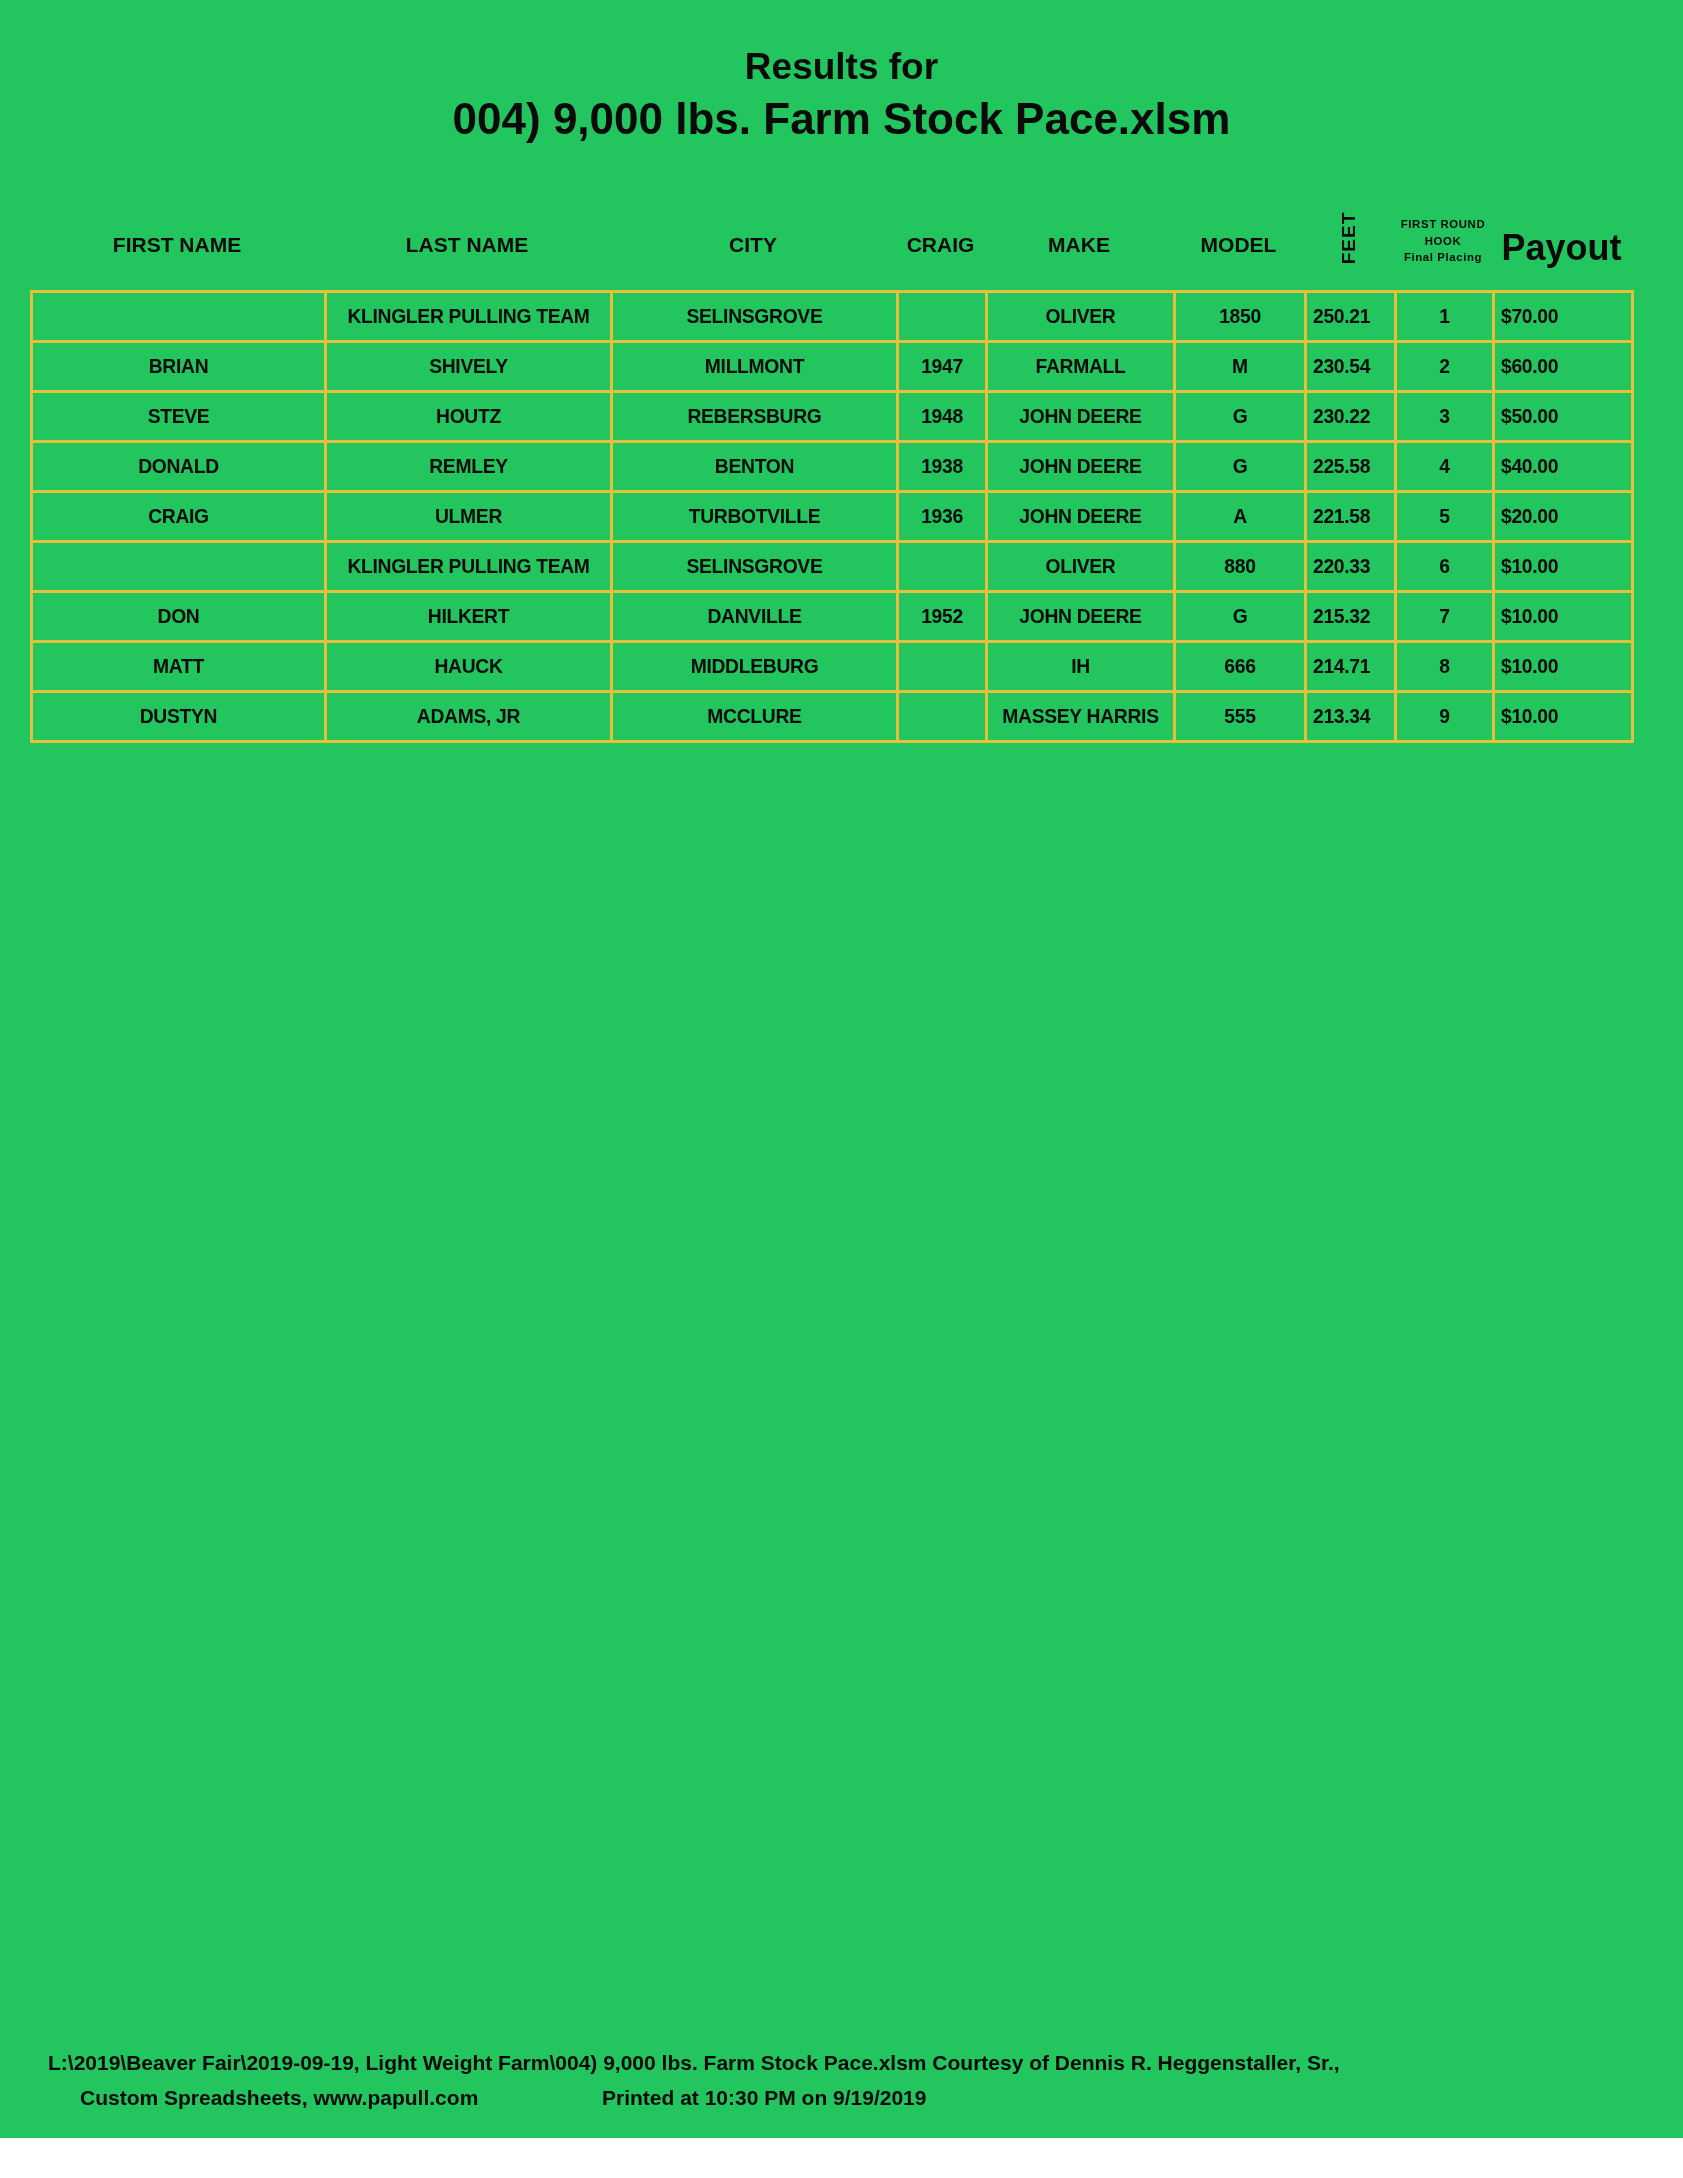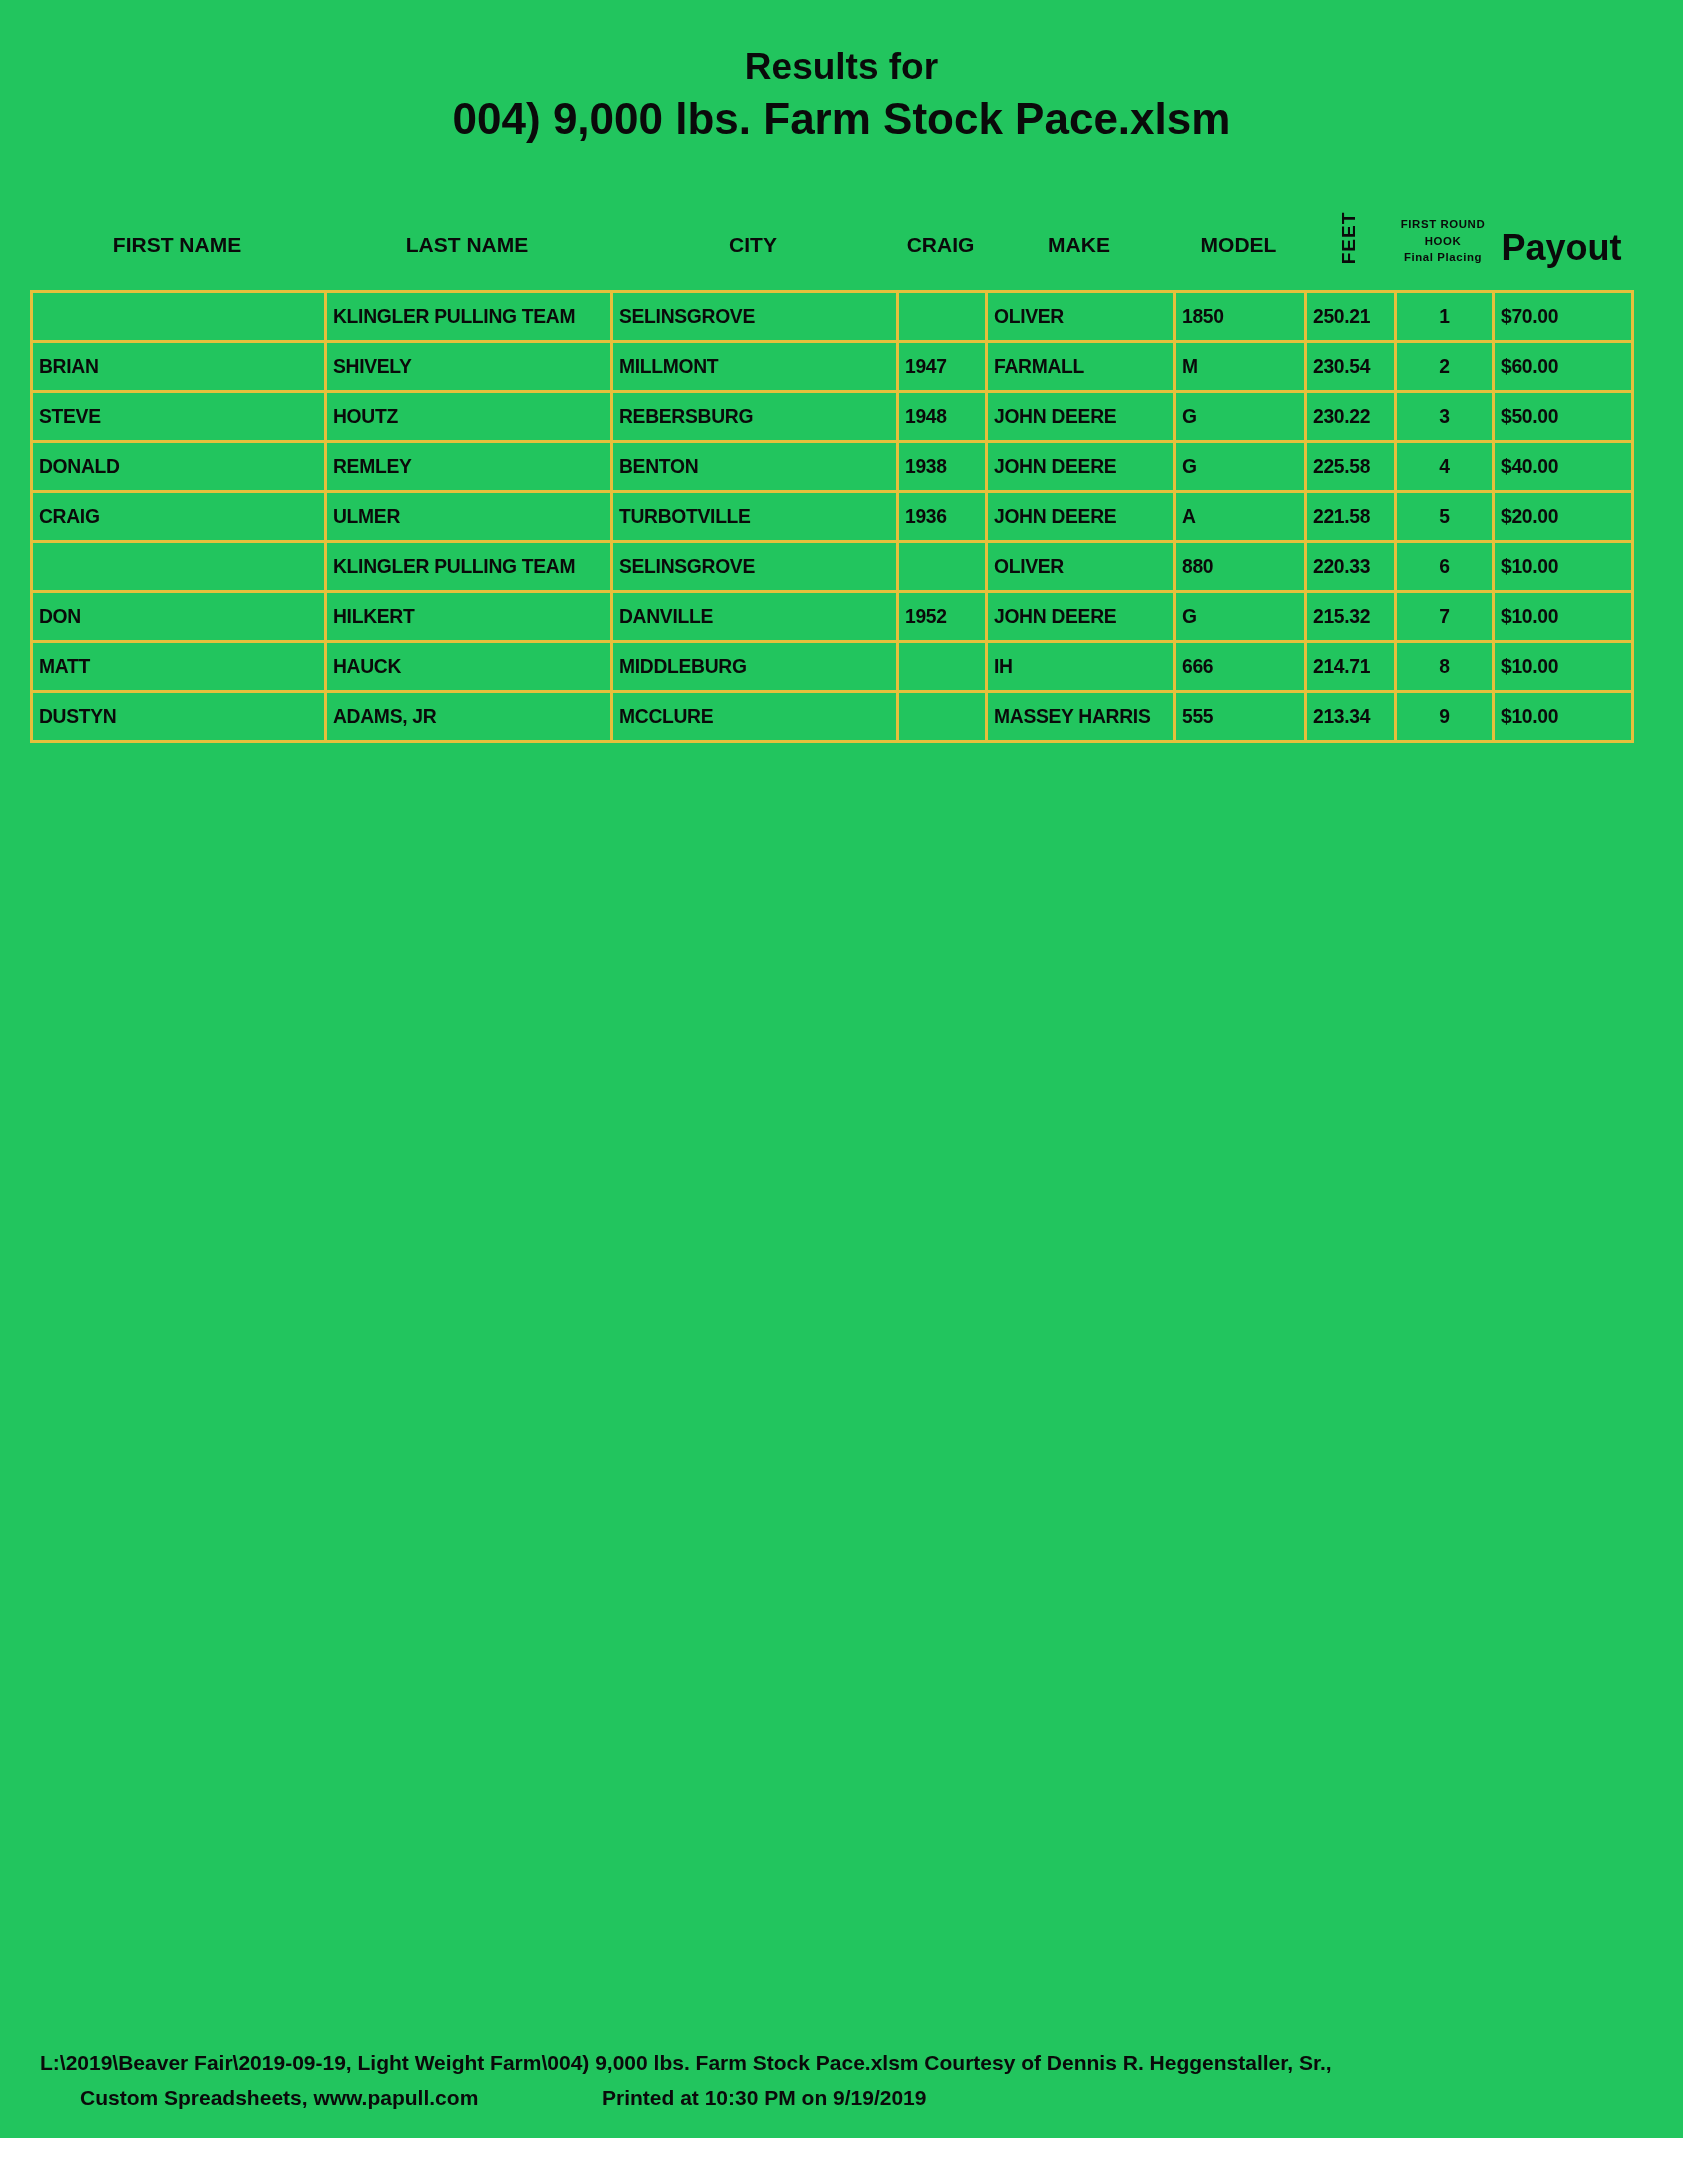--- a/index.html
+++ b/index.html
@@ -74,33 +74,33 @@
     border:3px solid var(--gold);
     height:50px;
     vertical-align:middle;
     font-weight:bold;
     font-size:19.3px;
     letter-spacing:-0.3px;
     padding:0 6px;
     white-space:nowrap;
     overflow:hidden;
   }
-  td.al{ text-align:left; }
+  td.al{ text-align:center; }
   td.ar{ padding-right:10px; }
   td.ac{ text-align:center; }
   
   .footer{
     position:absolute;
     left:40px; right:30px;
     top:2051px;
     font-weight:bold;
     font-size:21px;
     letter-spacing:0px;
   }
-  .footer-line1{ white-space:nowrap; }
+  .footer-line1{ white-space:nowrap;margin-left:8px; }
   .footer-line2{ position:relative; margin-top:11px; white-space:nowrap;margin-left:40px; }
   .printed-at{ position:absolute; left:522px; top:0; }
 </style>
 </head>
 <body>
 
 <div class="page">
 
   <div class="title-block">
     <div class="title-line1">Results for</div>

